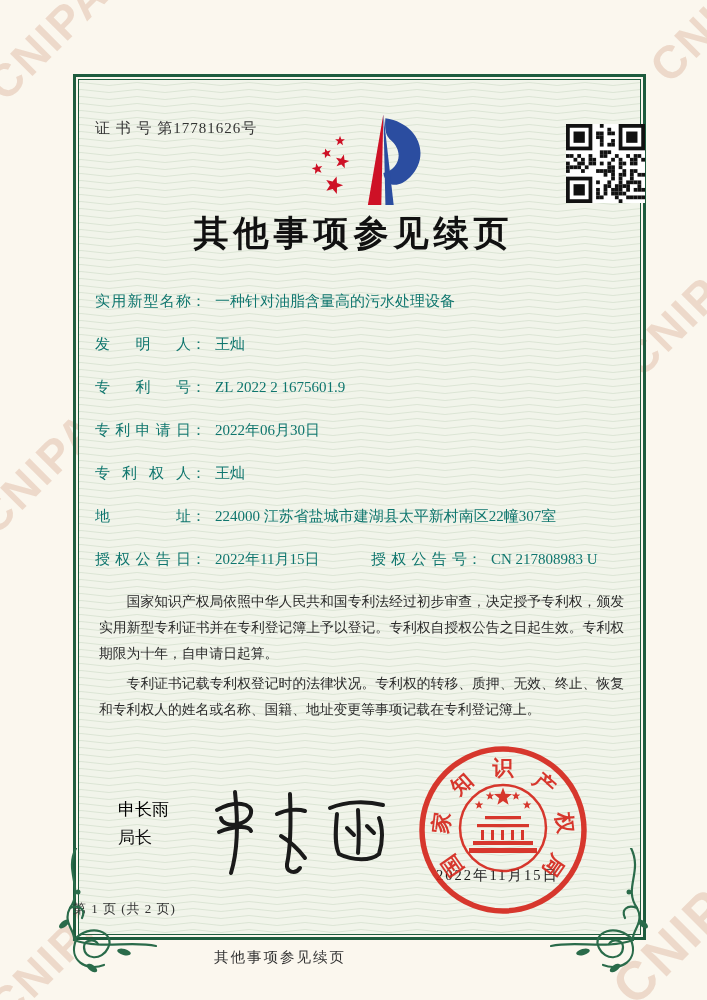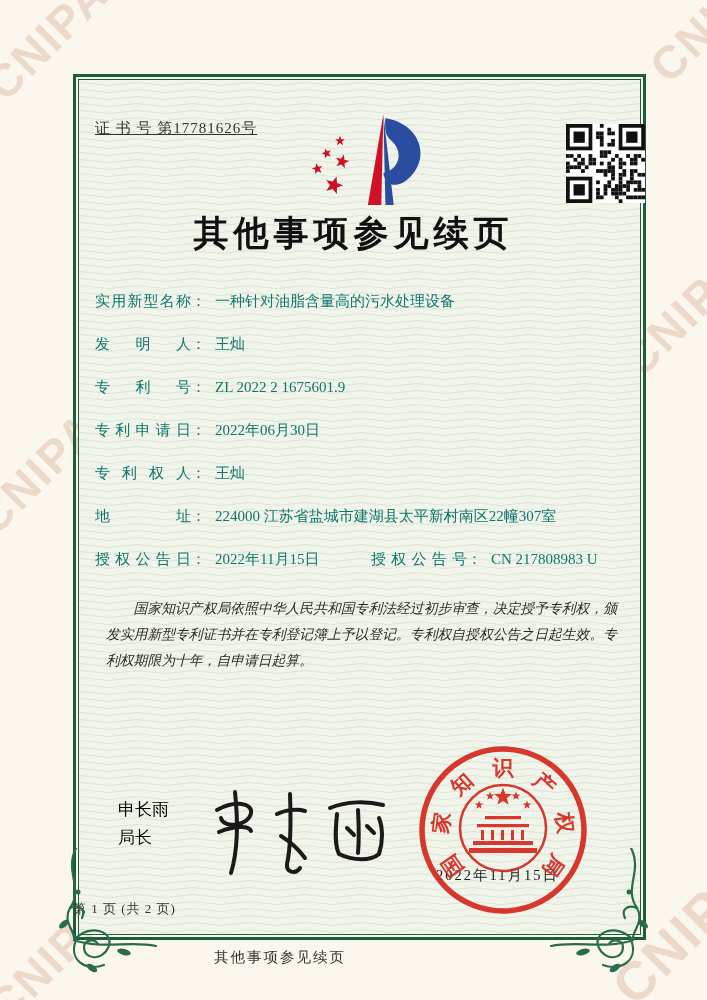--- a/index.html
+++ b/index.html
@@ -13,33 +13,33 @@
   .wm1{left:-28px;top:12px;} .wm2{left:636px;top:-6px;} .wm3{left:608px;top:288px;}
   .wm4{left:-38px;top:446px;} .wm5{left:-26px;top:934px;} .wm6{left:596px;top:902px;font-size:54px;}
   .wm7{left:356px;top:118px;} .wm8{left:150px;top:618px;}
   
   .frame{position:absolute;left:73px;top:74px;width:567px;height:860px;border:3px solid #1E5C3E;}
   .frame-inner{position:absolute;left:2px;top:2px;right:2px;bottom:2px;border:1px solid #1E5C3E;
                background:#F1F4EA;overflow:hidden;}
   #waves{position:absolute;left:0;top:0;}
   
   .content{position:absolute;left:0;top:0;width:707px;height:1000px;}
-  .cert-no{position:absolute;left:95px;top:119px;font-size:15px;letter-spacing:1px;color:#333;text-decoration:underline;}
+  .cert-no{position:absolute;left:95px;top:119px;font-size:15px;letter-spacing:1px;color:#333;}
   .logo{position:absolute;left:283px;top:110px;}
   .qr{position:absolute;left:566px;top:124px;width:79px;height:79px;}
   .title{position:absolute;left:0;top:210px;width:707px;text-align:center;
          font-size:35px;font-weight:bold;letter-spacing:5px;color:#111;}
   .fields{position:absolute;left:95px;top:291px;width:535px;font-size:15px;color:#0f766e;}
   .frow{position:relative;height:43px;line-height:20px;white-space:nowrap;}
   .flabel{display:inline-block;width:96px;text-align:justify;text-align-last:justify;vertical-align:top;}
   .fvalue{margin-left:9px;}
   .fpair2{position:absolute;left:276px;top:0;}
   .body-text{position:absolute;left:95px;top:585px;width:533px;font-size:13.8px;
              line-height:26px;color:#2a2a2a;text-align:justify;}
-  .body-text p{margin:11px;text-indent:2em;font-style:italic;}
+  .body-text p{margin:4px;text-indent:2em;}
   .sig-role{position:absolute;left:118px;top:826px;font-size:17px;
             font-family:"Liberation Sans","DejaVu Sans",sans-serif;color:#111;}
   .sig-name{position:absolute;left:118px;top:798px;font-size:17px;
             font-family:Liberation Sans, sans-serif;color:#000000;}
   .sig-script{position:absolute;left:195px;top:780px;}
   .seal-date{position:absolute;left:436px;top:866px;font-size:14.5px;letter-spacing:2px;
              color:#1c1c1c;z-index:1;}
   .seal{position:absolute;left:415px;top:742px;z-index:2;pointer-events:none;opacity:0.92;}
   .page-num{position:absolute;left:73px;top:900px;width:573px;
             font-size:13px;color:#333;letter-spacing:1px;}
@@ -359,20 +359,21 @@
       <div class="frow">
         <span class="flabel">授权公告日</span><span>：</span><span class="fvalue">2022年11月15日</span>
         <span class="fpair2">
           <span class="flabel">授权公告号</span><span>：</span><span class="fvalue">CN 217808983 U</span>
         </span>
       </div>
     </div>
 
     <div class="body-text">
       <p>国家知识产权局依照中华人民共和国专利法经过初步审查，决定授予专利权，颁发实用新型专利证书并在专利登记簿上予以登记。专利权自授权公告之日起生效。专利权期限为十年，自申请日起算。</p>
+      <p>专利证书记载专利权登记时的法律状况。专利权的转移、质押、无效、终止、恢复和专利权人的姓名或名称、国籍、地址变更等事项记载在专利登记簿上。</p>
     </div>
 
     <div class="sig-role">局长</div>
     <div class="sig-name">申长雨</div>
     <svg class="sig-script" width="210" height="100" viewBox="0 0 210 100" fill="none" stroke="#1a1a1a" stroke-width="4" stroke-linecap="round">
       <path d="M22,30 C40,20 58,23 56,33 C54,46 28,49 26,38"></path>
       <path d="M24,52 C38,46 54,45 56,51"></path>
       <path d="M40,12 C43,40 43,70 36,93"></path>
       <path d="M82,34 C92,29 104,29 110,31"></path>
       <path d="M95,14 C96,40 96,66 92,84 C91,92 100,95 105,88"></path>

